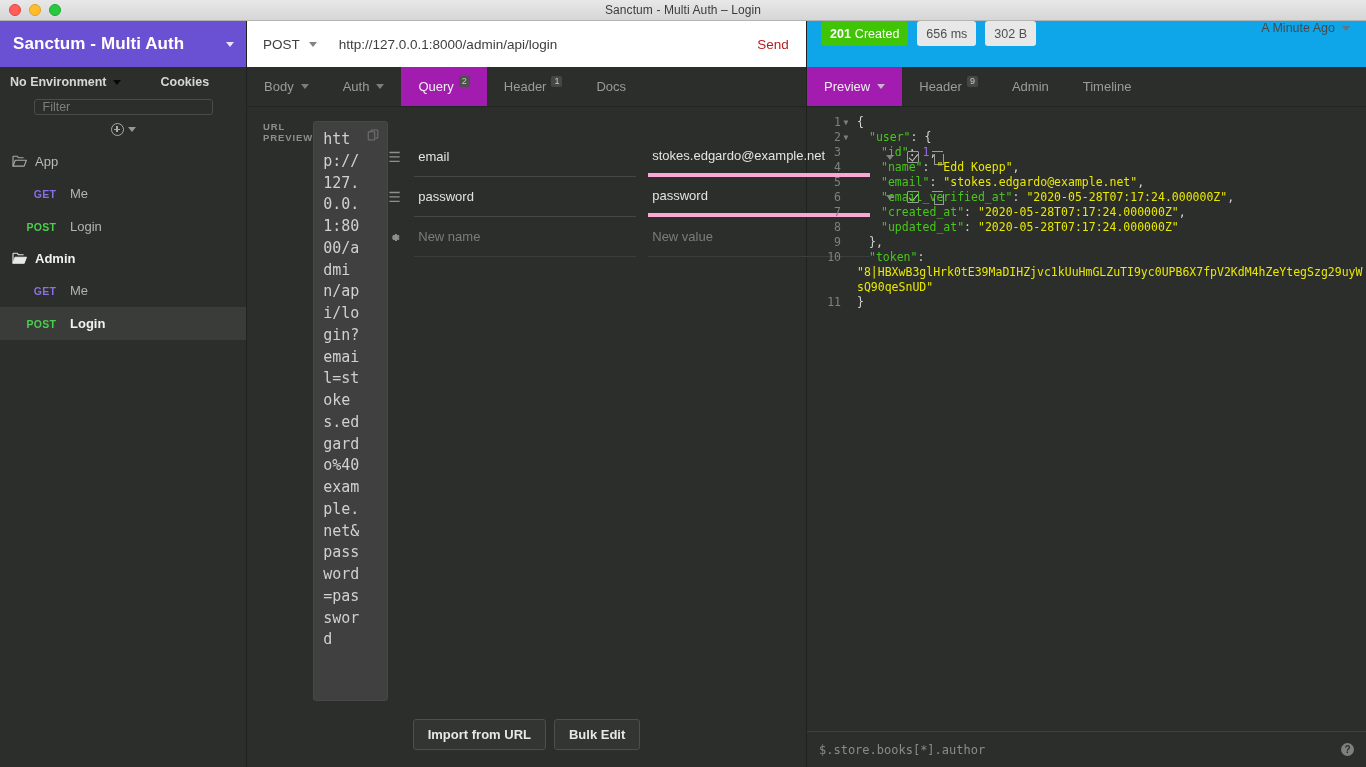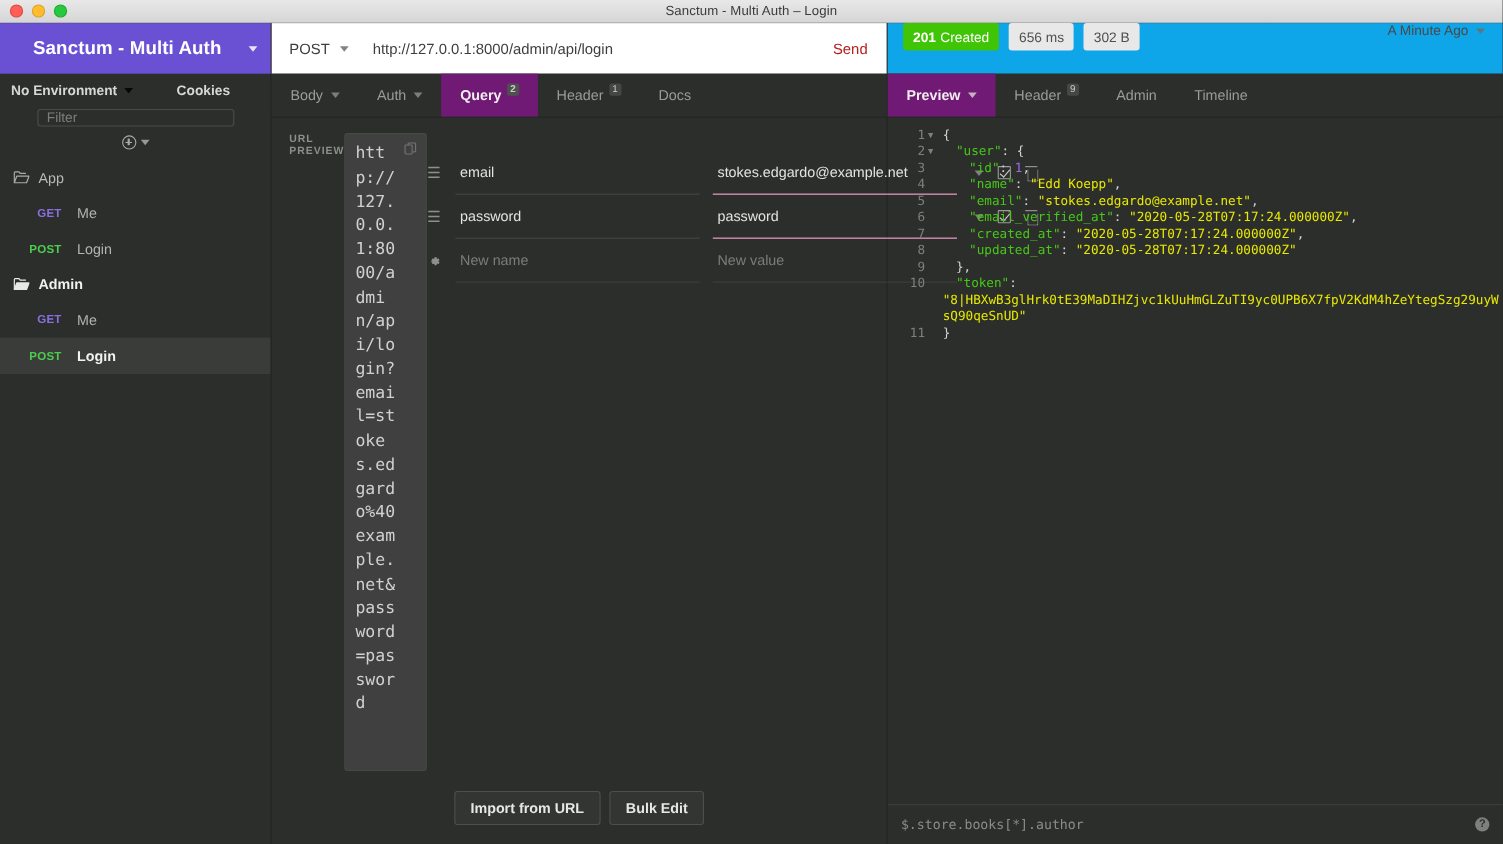--- a/index.html
+++ b/index.html
@@ -31,21 +31,21 @@
   .dot.green { background: #28c940; border: .5px solid #1aab29; }
 
   
   #app { position: absolute; top: 21px; left: 0; width: 1366px; height: 746px; display: flex; }
 
   
   #sidebar { width: 247px; height: 746px; background: #2c2e2c; display: flex; flex-direction: column;
              border-right: 1px solid #1f211f; }
   #workspace-bar {
     height: 46px; background: #6a51d4; color: #fff;
-    display: flex; align-items: center; padding: 0 12px 0 30px;
+    display: flex; align-items: center; padding: 0 12px 0 13px;
     justify-content: space-between;
   }
   #workspace-bar .ws-title { font-size: 17px; font-weight: bold; letter-spacing: .1px; }
   .caret { display: inline-block; width: 0; height: 0;
            border-left: 4px solid transparent; border-right: 4px solid transparent;
            border-top: 5px solid currentColor; opacity: .85; }
   #env-bar { height: 26px; display: flex; align-items: center; padding: 4px 12px 0 10px; gap: 6px; }
   #env-bar .env-name { font-size: 12.5px; color: #d6d7d6; font-weight: bold; }
   #env-bar .cookies { font-size: 12.5px; color: #d6d7d6; font-weight: bold; margin-left: 34px; }
   #filter-row { display: flex; align-items: center; padding: 6px 8px 10px 8px; gap: 8px; flex-direction: column; }
@@ -83,21 +83,21 @@
   #method-select { display: flex; align-items: center; gap: 9px; font-size: 13.5px; color: #3e3e3e; }
   #method-select .caret { color: #6d6d6d; }
   #url-text { flex: 1; margin-left: 22px; font-size: 13.5px; color: #3e3e3e; }
   #send-btn { width: 66px; height: 46px; display: flex; align-items: center; justify-content: center;
               font-size: 13.5px; color: #b91c1c; cursor: pointer; }
 
   .tabbar { height: 40px; display: flex; align-items: stretch; background: #2c2e2c;
             border-bottom: 1px solid #232523; }
   .tab { display: flex; align-items: center; gap: 5px; padding: 0 17px; font-size: 13px;
          color: #9a9c9a; cursor: pointer; position: relative; }
-  .tab.active { background: #701a75; color: #f0f0f0; font-weight: bold; }
+  .tab.active { background: #a21caf; color: #f0f0f0; font-weight: normal; }
   .tab .badge { font-size: 9px; background: #454745; color: #c9cac9; border-radius: 2px;
                 padding: 1px 3px; position: relative; top: -5px; line-height: 1; }
   .tab.active .badge { background: #4e504e; }
   .tab .caret { margin-left: 2px; color: #8a8c8a; }
   .tab.active .caret { color: #d0d0d0; }
 
   #req-body { flex: 1; padding: 14px 16px 0 16px; display: flex; flex-direction: row; }
   .section-label { font-size: 9.5px; letter-spacing: .9px; color: #8d8f8d; font-weight: bold;
                    text-transform: uppercase; margin-bottom: 7px; }
   #url-preview {
@@ -107,21 +107,21 @@
     line-height: 1.45; word-break: break-all; min-height: 44px;
   }
   #copy-icon { position: absolute; right: 7px; top: 7px; width: 13px; height: 13px; opacity: .55; }
 
   .param-table { margin-top: 16px; }
   .param-row { display: flex; align-items: center; height: 40px; }
   .drag-handle { width: 26px; color: #8e908e; font-size: 14px; display: flex; align-items: center; }
   .gear-icon { width: 26px; color: #8e908e; display: flex; align-items: center; }
   .cell { position: relative; height: 40px; display: flex; align-items: center; }
   .cell.name { width: 222px; border-bottom: 1px solid #454745; }
-  .cell.value { width: 222px; border-bottom: 1px solid #f9a8d4; margin-left: 12px; }
+  .cell.value { width: 222px; border-bottom: 4px solid #f9a8d4; margin-left: 12px; }
   .cell.last { border-bottom: 1px solid #3c3e3c; }
   .cell .txt { font-size: 13px; color: #e2e3e2; padding-left: 4px; }
   .cell .txt.ph { color: #7b7d7b; }
   .row-actions { display: flex; align-items: center; gap: 13px; margin-left: 16px; }
   .row-actions .caret { color: #8d8f8d; }
   .chk { width: 12px; height: 12px; border: 1.3px solid #9a9c9a; position: relative; border-radius: 1px; }
   .chk::after { content: ""; position: absolute; left: 2.5px; top: 0px; width: 4px; height: 8px;
                 border: solid #c8c9c8; border-width: 0 1.6px 1.6px 0; transform: rotate(40deg); }
   .trash { width: 11px; height: 13px; position: relative; }
   .trash::before { content: ""; position: absolute; top: 0; left: 0; width: 11px; height: 2px;

